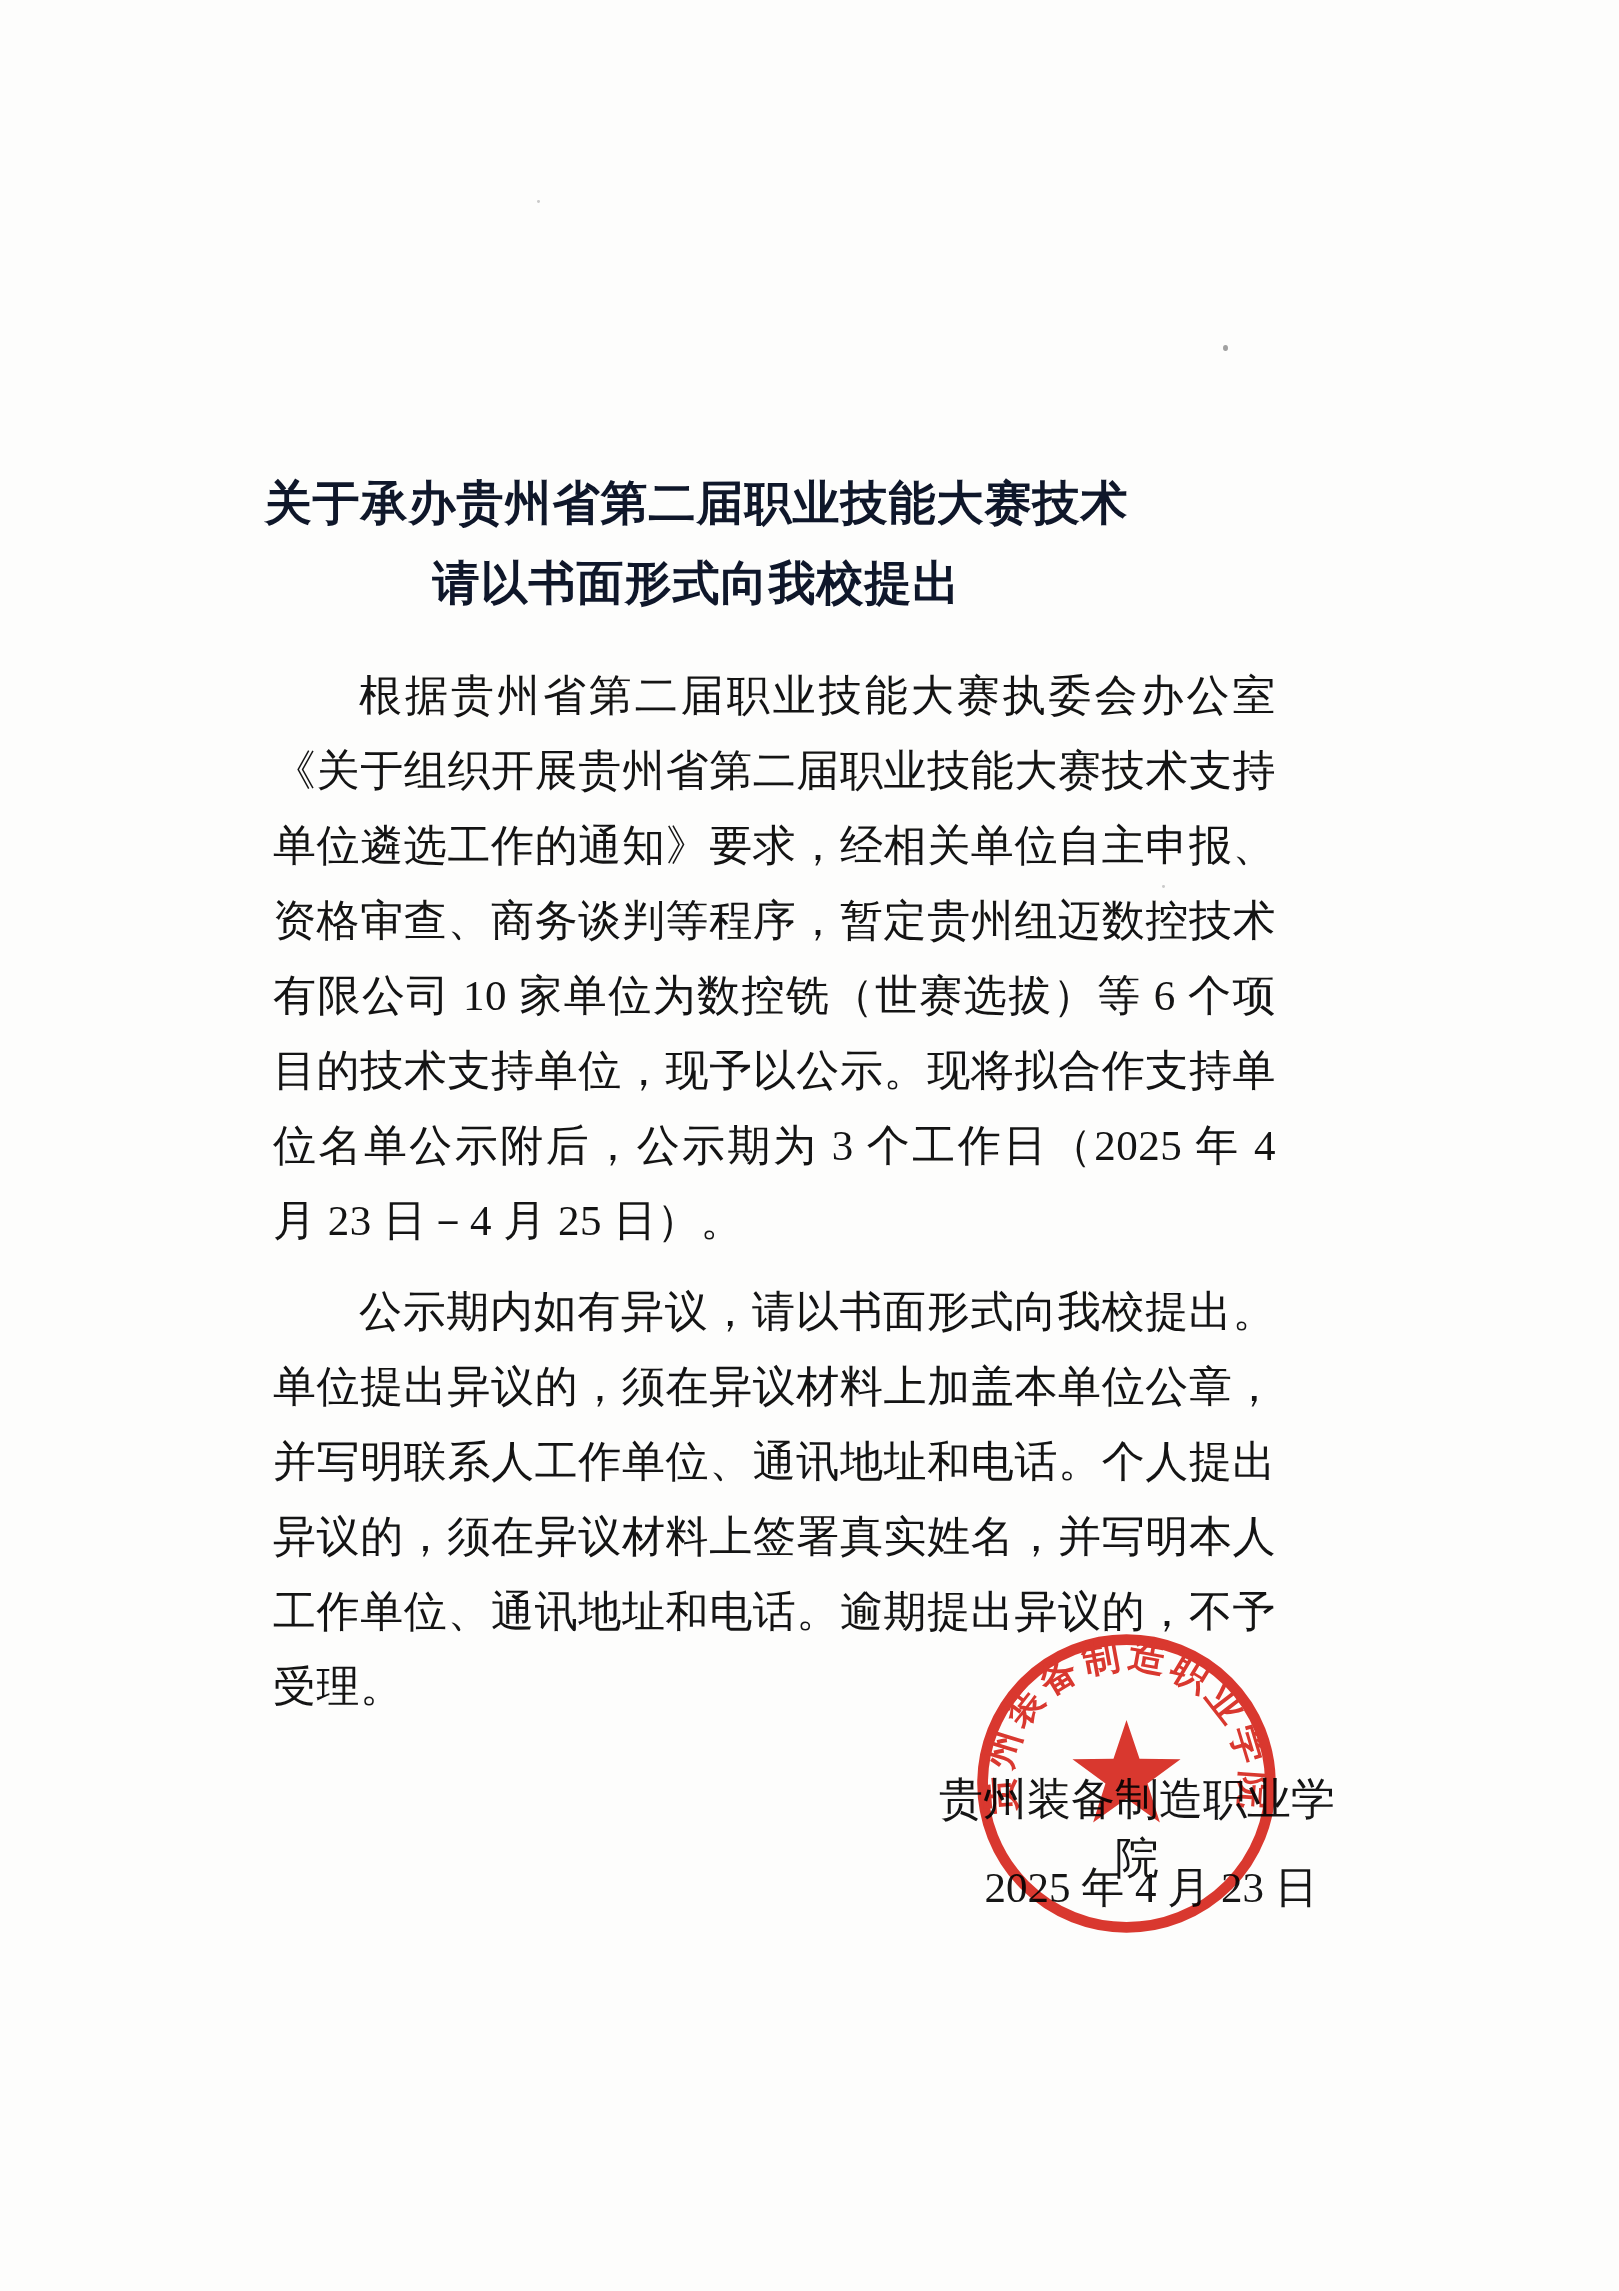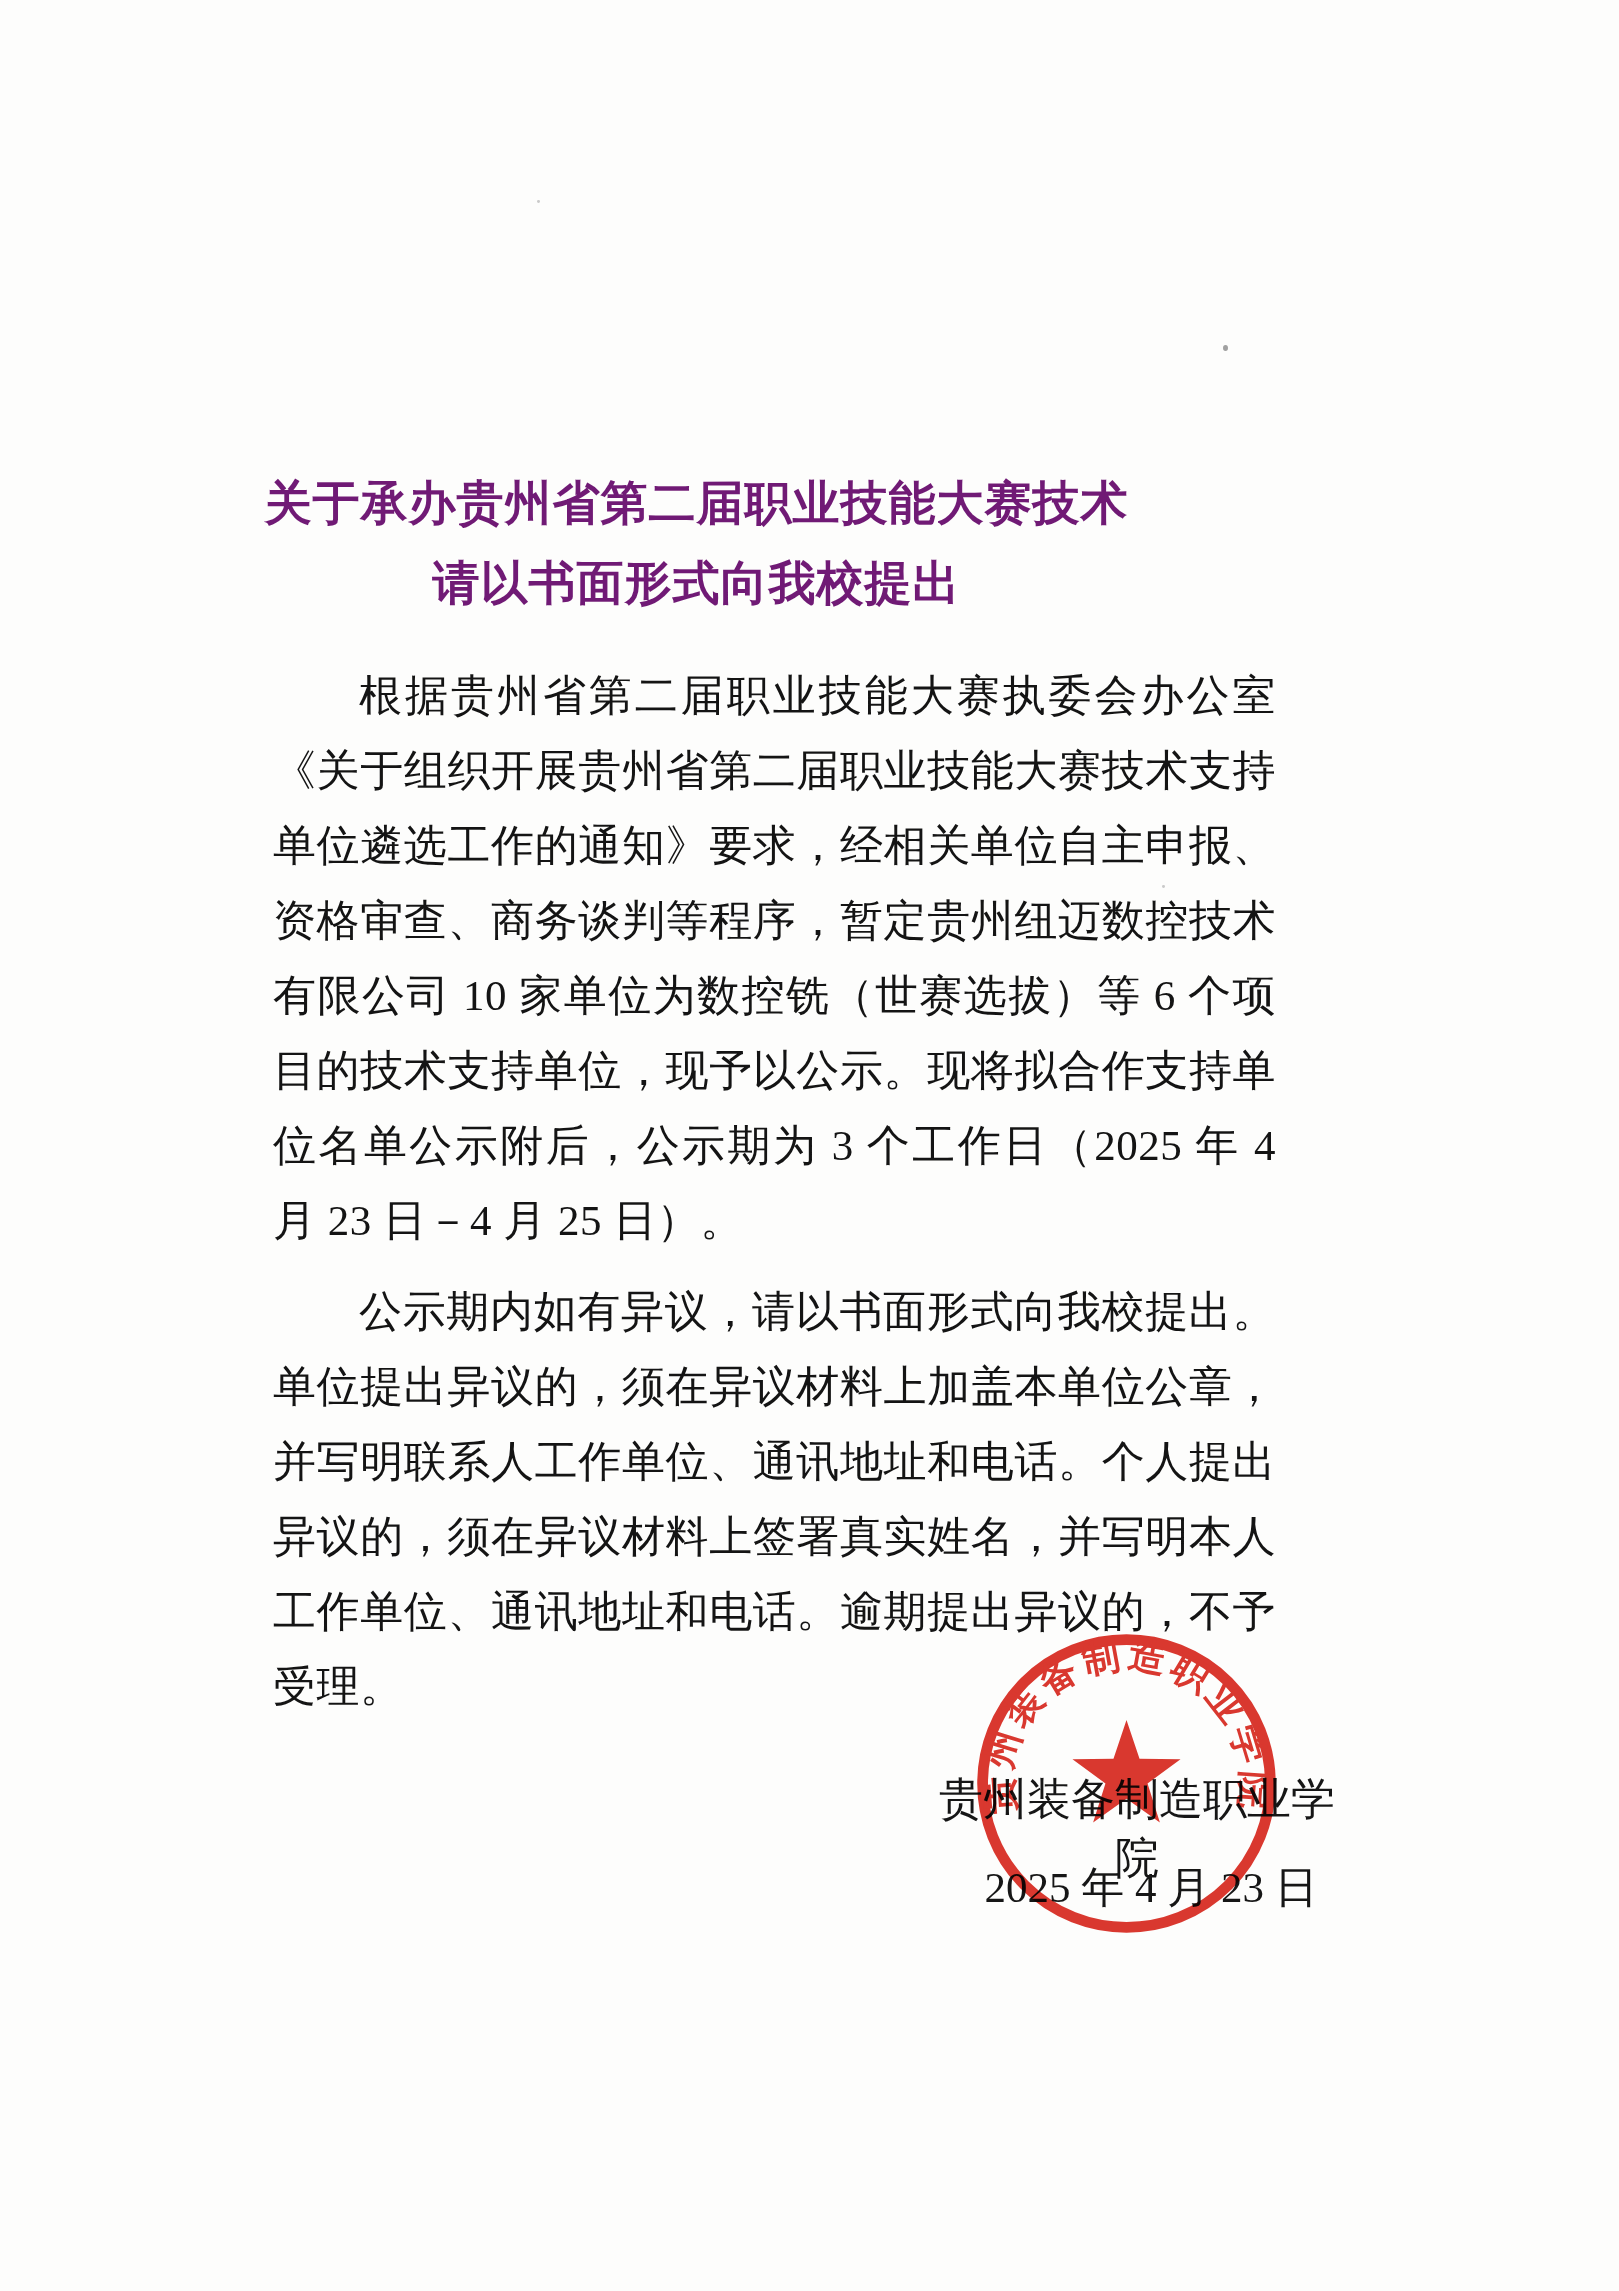--- a/index.html
+++ b/index.html
@@ -25,21 +25,21 @@
     width: 1035px;
   }
   .title {
     margin: 463px 0 0 0;
     transform: translateX(-78px);
     text-align: center;
     font-family: "Liberation Sans", sans-serif;
     font-weight: 900;
     font-size: 47px;
     line-height: 80px;
-    color: #701a75;
+    color: #0f172a;
     letter-spacing: 1px;
   }
   .title-line { display: block; }
   .para {
     margin: 16px;
     font-size: 43px;
     line-height: 75px;
     text-align: justify;
     text-indent: 2em;
     letter-spacing: 0.5px;

